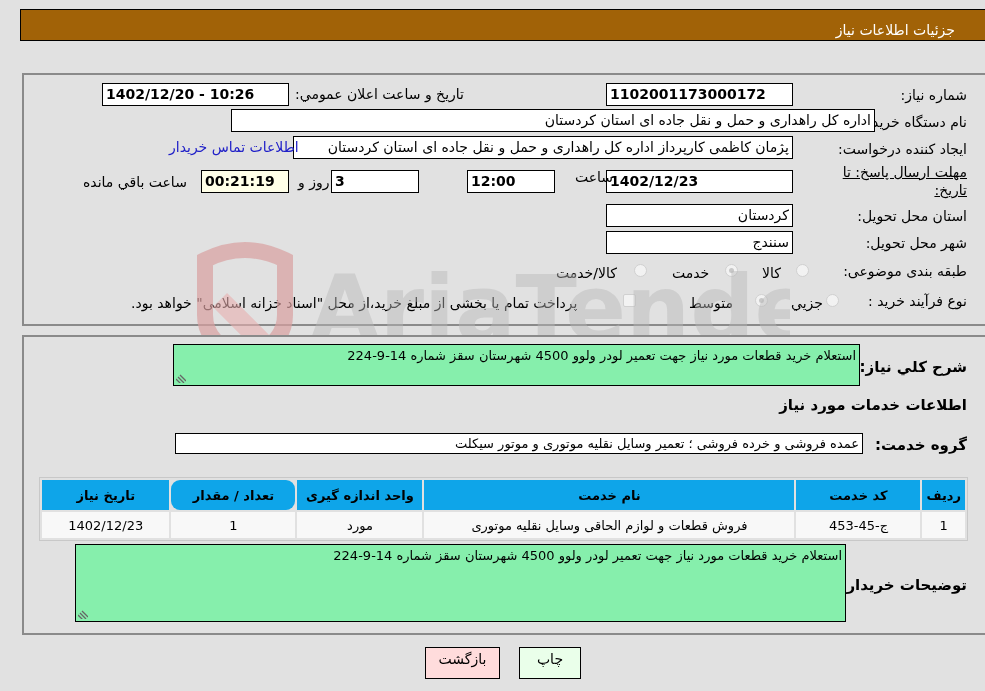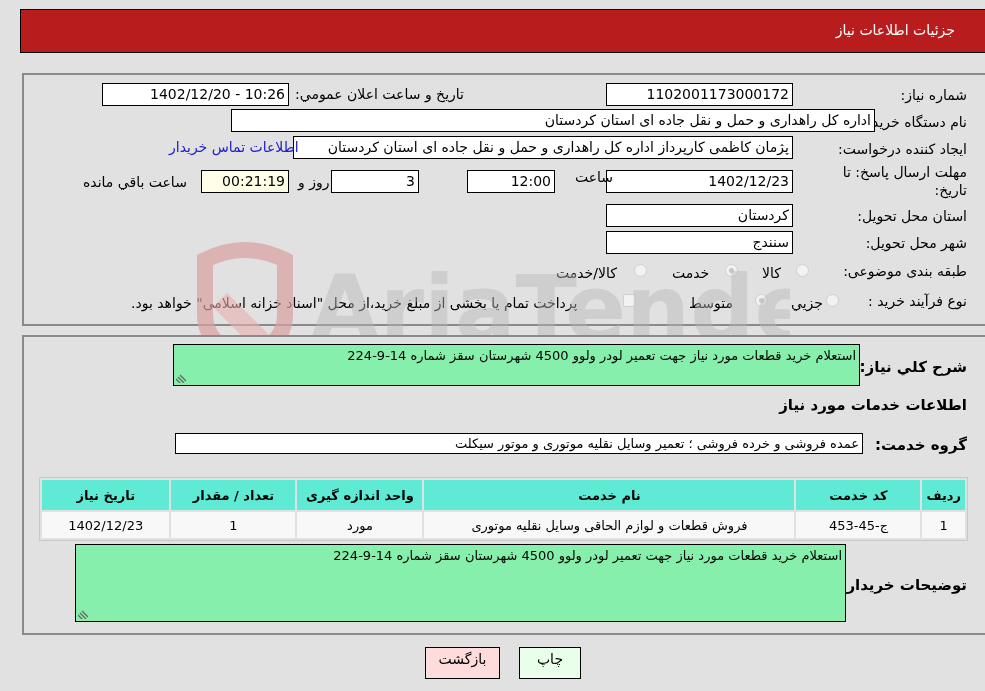--- a/index.html
+++ b/index.html
@@ -4,38 +4,38 @@
 <style>
   * { box-sizing: border-box; }
   html, body { margin: 0; padding: 0; }
   body {
     width: 985px; height: 691px; background: #e1e1e1;
     font-family: "DejaVu Sans", sans-serif; font-size: 13px; color: #000;
     position: relative; overflow: hidden; direction: rtl;
   }
   .abs { position: absolute; }
   .header {
-    left: 20px; top: 9px; width: 965px; height: 44px;
-    background: #b91c1c; border: 1px solid #000; border-right: none;
+    left: 20px; top: 9px; width: 965px; height: 32px;
+    background: #a16207; border: 1px solid #000; border-right: none;
   }
   .header-title {
     right: 30px; top: 12px; color: #fff; font-size: 14px;
   }
   .panel {
     border: 2px solid #8a8a8a; border-right: none; background: #e1e1e1;
   }
   .panel1 { left: 22px; top: 73px; width: 963px; height: 253px; }
   .panel2 { left: 22px; top: 335px; width: 963px; height: 300px; }
   .lbl { font-size: 14px; white-space: nowrap; }
   .box {
     background: #fff; border: 1px solid #000; height: 23px;
     font-size: 14px; line-height: 21px; white-space: nowrap; overflow: hidden;
     padding: 0 3px;
   }
-  .center { text-align: right; }
+  .center { text-align: left; font-weight: bold; }
   .yellow { background: #ffffe8; }
   .link { color: #2020c8; font-size: 14px; }
   .radio {
     width: 13px; height: 13px; border-radius: 50%;
     background: #f2f2f2; border: 1px solid #d0d0d0;
   }
   .radio.checked::after {
     content: ""; position: absolute; left: 3px; top: 3px; width: 5px; height: 5px;
     border-radius: 50%; background: #c8c8c8;
   }
@@ -49,21 +49,21 @@
     padding: 2px 3px; line-height: 18px;
   }
   .grip {
     left: 2px; bottom: 2px; width: 10px; height: 10px;
   }
   table.grid {
     border-collapse: separate; border-spacing: 2px; background: #e1e1e1;
     border: 1px solid #c8c8c8; font-size: 13px;
   }
   table.grid th {
-    background: #5eead4; height: 30px; font-weight: bold; padding: 0 4px;
+    background: #0ea5e9; height: 30px; font-weight: bold; padding: 0 4px;
   }
   table.grid td {
     background: #f8f8f8; height: 26px; text-align: center; padding: 0 4px;
   }
   .btn {
     height: 32px; border: 1px solid #000; font-size: 14px; text-align: center; line-height: 22px;
     cursor: pointer;
   }
   .watermark { left: 190px; top: 240px; width: 600px; height: 120px; pointer-events: none; }
 </style>
@@ -81,21 +81,21 @@
 <div class="abs lbl" style="left:295px;top:86px;">تاريخ و ساعت اعلان عمومي:</div>
 <div class="abs box center" style="left:102px;top:83px;width:187px;direction:ltr;">1402/12/20 - 10:26</div>
 
 <div class="abs lbl" style="right:18px;top:114px;">نام دستگاه خریدار:</div>
 <div class="abs box" style="left:231px;top:109px;width:644px;">اداره کل راهداری و حمل و نقل جاده ای استان کردستان</div>
 
 <div class="abs lbl" style="right:18px;top:141px;">ایجاد کننده درخواست:</div>
 <div class="abs box" style="left:293px;top:136px;width:500px;">پژمان کاظمی کارپرداز اداره کل راهداری و حمل و نقل جاده ای استان کردستان</div>
 <div class="abs link" style="left:157px;top:139px;margin-left:12px;">اطلاعات تماس خریدار</div>
 
-<div class="abs lbl" style="right:18px;top:163px;width:140px;white-space:normal;line-height:18px;">مهلت ارسال پاسخ: تا تاریخ:</div>
+<div class="abs lbl" style="right:18px;top:163px;width:140px;white-space:normal;line-height:18px;text-decoration:underline;">مهلت ارسال پاسخ: تا تاریخ:</div>
 <div class="abs box center" style="left:606px;top:170px;width:187px;">1402/12/23</div>
 <div class="abs lbl" style="left:558px;top:169px;margin-left:17px;">ساعت</div>
 <div class="abs box center" style="left:467px;top:170px;width:88px;">12:00</div>
 <div class="abs box center" style="left:331px;top:170px;width:88px;">3</div>
 <div class="abs lbl" style="left:298px;top:174px;">روز و</div>
 <div class="abs box center yellow" style="left:201px;top:170px;width:88px;">00:21:19</div>
 <div class="abs lbl" style="left:83px;top:174px;">ساعت باقي مانده</div>
 
 <div class="abs lbl" style="right:18px;top:208px;">استان محل تحویل:</div>
 <div class="abs box" style="left:606px;top:204px;width:187px;">کردستان</div>
@@ -139,21 +139,21 @@
 <div class="abs bold-lbl" style="right:18px;top:436px;">گروه خدمت:</div>
 <div class="abs box" style="left:175px;top:433px;width:688px;height:21px;line-height:19px;font-size:13px;">عمده فروشی و خرده فروشی ؛ تعمیر وسایل نقلیه موتوری و موتور سیکلت</div>
 
 <table class="abs grid" style="left:39px;top:477px;width:929px;">
   <thead>
     <tr>
       <th style="width:31px;">رديف</th>
       <th style="width:124px;">کد خدمت</th>
       <th style="width:370px;">نام خدمت</th>
       <th style="width:125px;">واحد اندازه گیری</th>
-      <th style="width:124px;">تعداد / مقدار</th>
+      <th style="width:124px;border-radius:9px;">تعداد / مقدار</th>
       <th>تاریخ نیاز</th>
     </tr>
   </thead>
   <tbody>
     <tr>
       <td>1</td>
       <td>ج-45-453</td>
       <td>فروش قطعات و لوازم الحاقی وسایل نقلیه موتوری</td>
       <td>مورد</td>
       <td>1</td>

